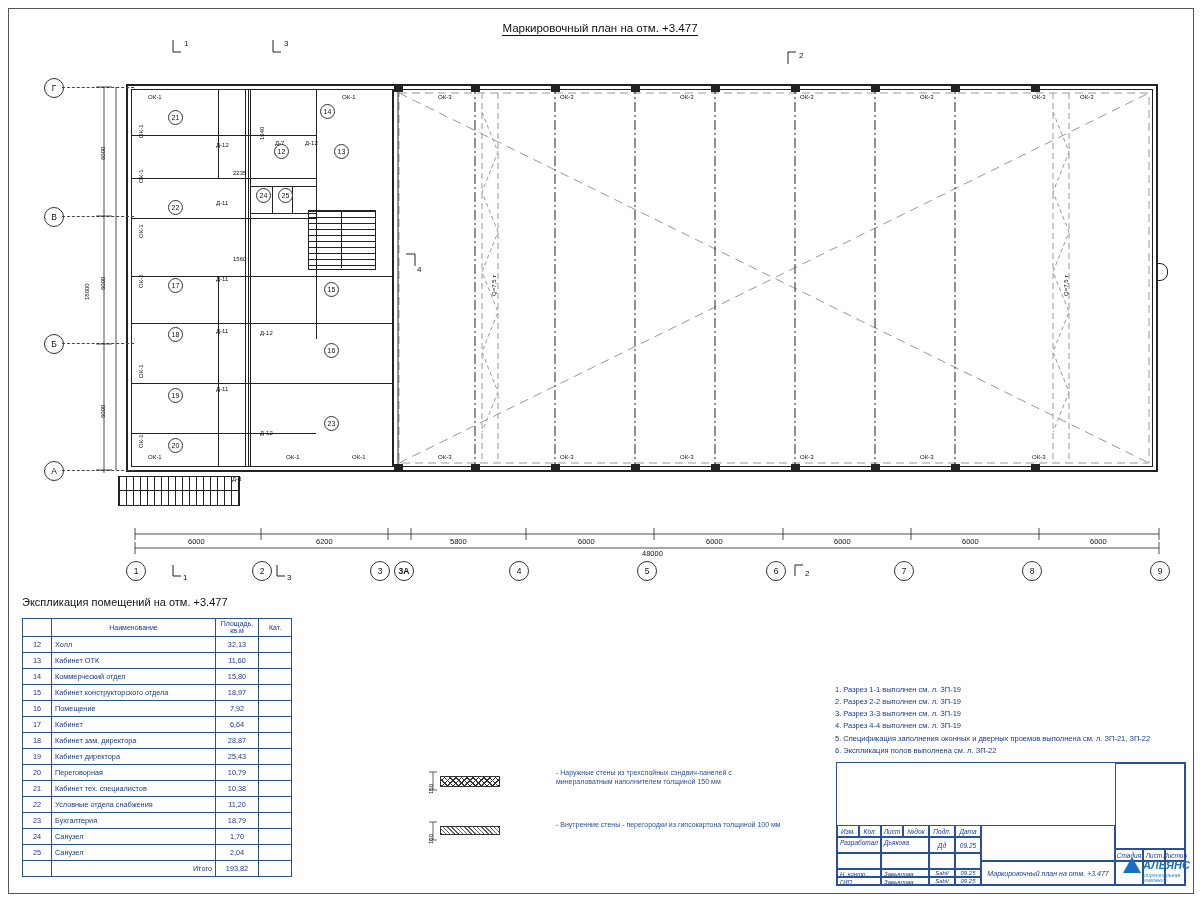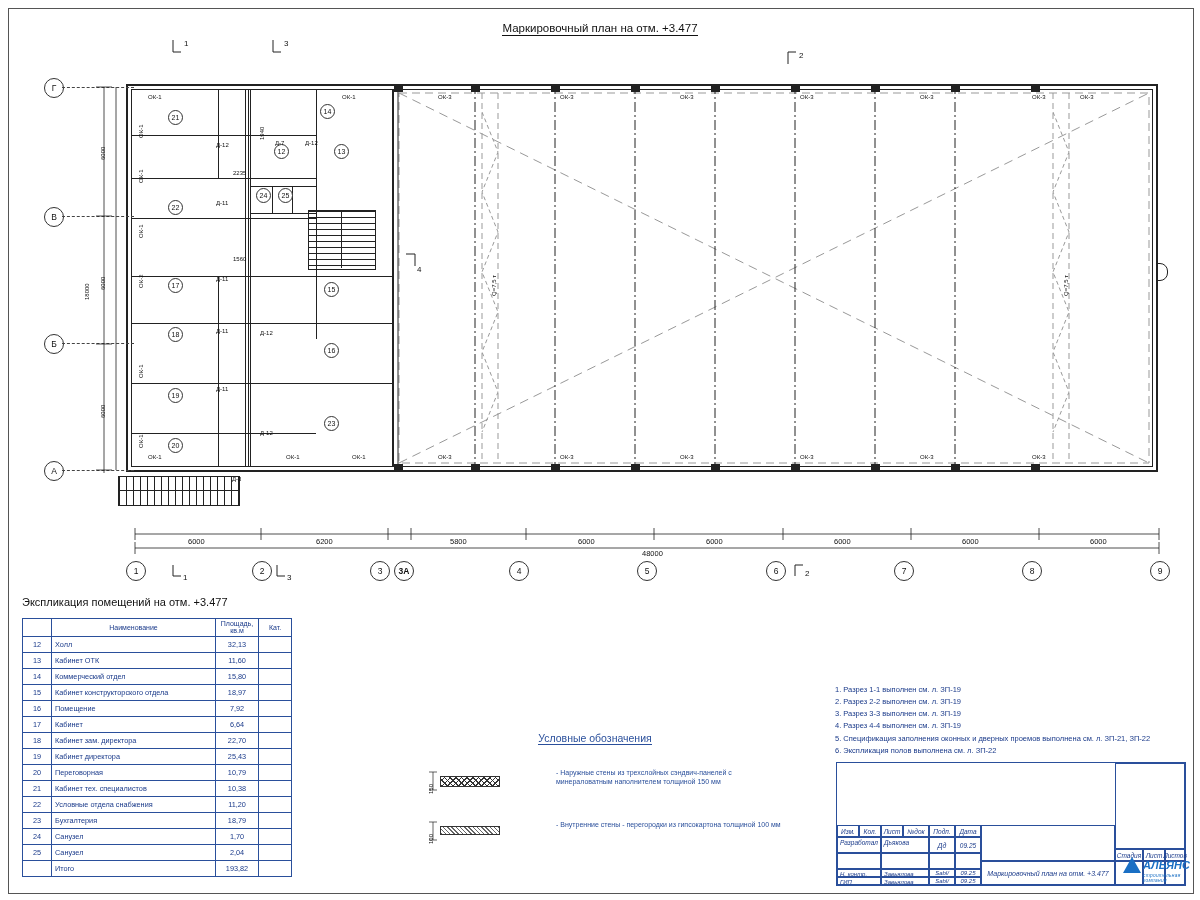--- a/index.html
+++ b/index.html
@@ -360,21 +360,21 @@
           </tr>
         <tr>
             <td class="c-num">17</td>
             <td>Кабинет</td>
             <td class="c-area">6,64</td>
             <td class="c-kat"></td>
           </tr>
         <tr>
             <td class="c-num">18</td>
             <td>Кабинет зам. директора</td>
-            <td class="c-area">22,70</td>
+            <td class="c-area">28,87</td>
             <td class="c-kat"></td>
           </tr>
         <tr>
             <td class="c-num">19</td>
             <td>Кабинет директора</td>
             <td class="c-area">25,43</td>
             <td class="c-kat"></td>
           </tr>
         <tr>
             <td class="c-num">20</td>
@@ -407,31 +407,28 @@
             <td class="c-kat"></td>
           </tr>
         <tr>
             <td class="c-num">25</td>
             <td>Санузел</td>
             <td class="c-area">2,04</td>
             <td class="c-kat"></td>
           </tr>
         <tr>
           <td class="c-num"></td>
-          <td style="text-align:left;">Итого</td>
+          <td style="text-align:right;">Итого</td>
           <td class="c-area">193,82</td>
           <td class="c-kat"></td>
         </tr>
       </tbody>
     </table>
   </div>
 
-  <div id="legend">
-    <div style="text-align:center;"><span class="cap">Условные обозначения</span></div>
-  </div>
   <div class="hatch1" style="left:440px;top:776px;"></div>
   <div class="abs" style="left:424px;top:770px;">
     <svg width="14" height="22">
         <g stroke="#222" stroke-width="0.7">
           <line x1="9" y1="2" x2="9" y2="20"></line>
           <line x1="5" y1="2" x2="13" y2="2"></line>
           <line x1="5" y1="20" x2="13" y2="20"></line>
         </g>
       </svg>
   </div>

